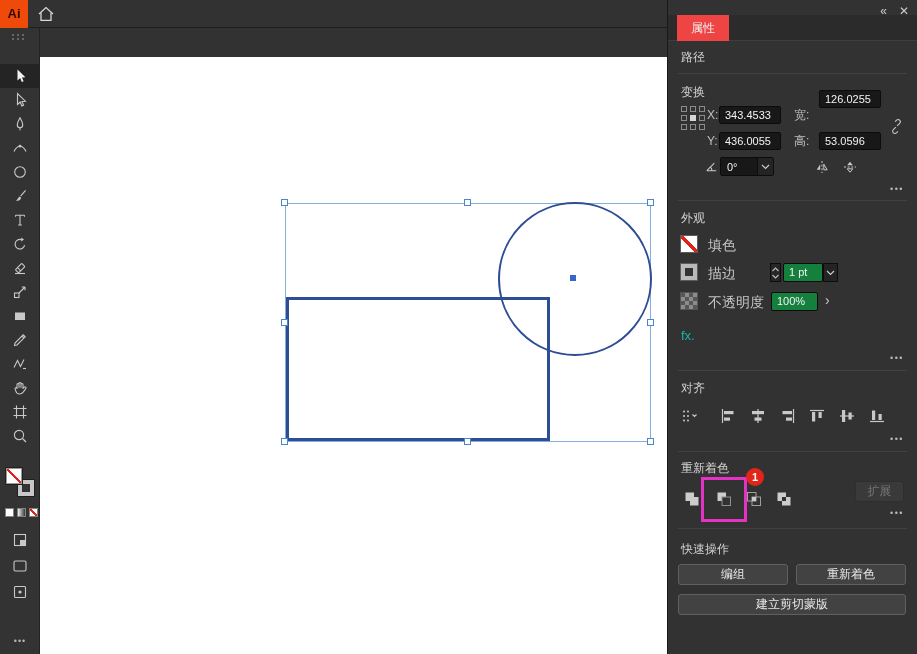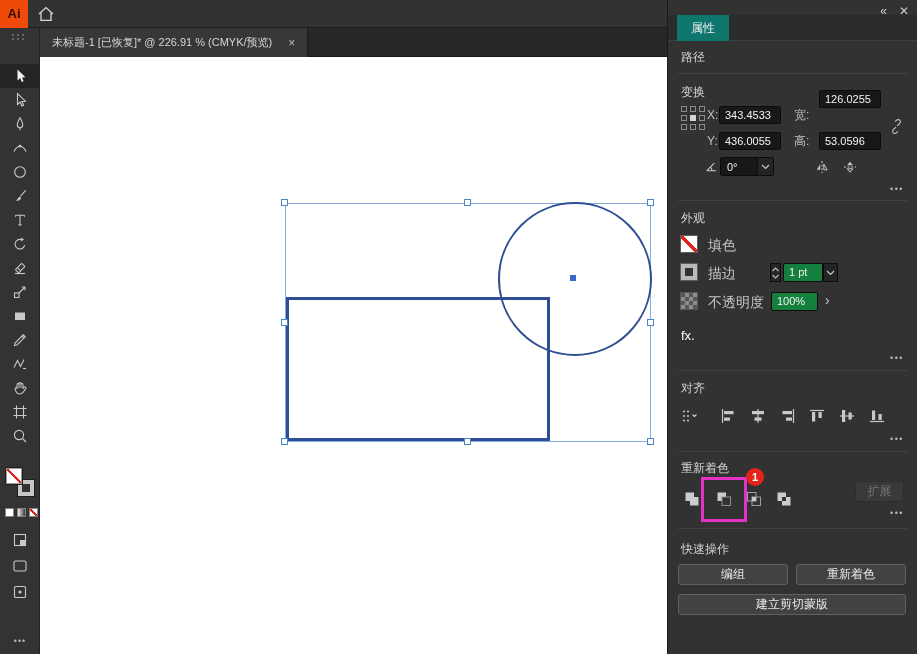--- a/index.html
+++ b/index.html
@@ -43,21 +43,21 @@
   .shape-rect { position:absolute; left:246px; top:240px; width:264px; height:144px; border:3px solid #2d4d94; }
   .shape-circle { position:absolute; left:458px; top:145px; width:154px; height:154px; border:2px solid #2d4d94; border-radius:50%; }
   .h { position:absolute; width:7px; height:7px; background:#ffffff; border:1px solid #4a86c8; z-index:3; }
   .center-pt { position:absolute; left:530px; top:218px; width:6px; height:6px; background:#3a66c8; z-index:3; }
 
   
   .rpanel { position:absolute; left:667px; top:0; width:250px; height:654px; background:#323232; border-left:1px solid #191919; z-index:7; }
   .dock-icons { position:absolute; top:4px; right:8px; display:flex; gap:12px; color:#cdcdcd; }
   .dock-icons span { font-size:12px; line-height:14px; }
   .rtabs { position:absolute; left:0; top:15px; width:250px; height:26px; background:#2b2b2b; border-bottom:1px solid #3e3e3e; }
-  .rtab { position:absolute; left:9px; top:0; height:26px; padding:0 14px; background:#0f766e; color:#f0f0f0; font-size:12px; line-height:26px; }
+  .rtab { position:absolute; left:9px; top:0; height:26px; padding:0 14px; background:#ef4444; color:#f0f0f0; font-size:12px; line-height:26px; }
   .sec-title { position:absolute; left:13px; font-size:12px; color:#d2d2d2; line-height:16px; }
   .divider { position:absolute; left:10px; right:10px; height:1px; background:#424242; }
   .dots { position:absolute; right:13px; color:#b8b8b8; font-size:9px; letter-spacing:1.5px; line-height:10px; }
 
   .locator { position:absolute; left:13px; top:106px; display:grid; grid-template-columns:repeat(3,6px); grid-auto-rows:6px; gap:3px; }
   .locator i { border:1px solid #8b8b8b; background:transparent; }
   .locator i.sel { background:#d6d6d6; border-color:#d6d6d6; }
 
   .tlabel { position:absolute; font-size:12px; color:#bfbfbf; line-height:18px; }
   .tfield { position:absolute; width:62px; height:18px; background:#181818; border:1px solid #0c0c0c; border-radius:2px; color:#f2f2f2; font-size:11px; line-height:16px; padding:0 5px; }
@@ -68,21 +68,21 @@
 
   .swatch { position:absolute; left:13px; width:16px; height:16px; box-shadow:0 0 0 1px #5c5c5c; }
   .sw-fillnone { background:linear-gradient(45deg,#fff 43%,#df241c 43%,#df241c 57%,#fff 57%); }
   .sw-strokering { border:4px solid #b9b9b9; background:#323232; }
   .sw-opacity { background:conic-gradient(#9c9c9c 25%,#5e5e5e 0 50%,#9c9c9c 0 75%,#5e5e5e 0); background-size:8px 8px; opacity:.85; }
   .plabel { position:absolute; left:40px; font-size:14px; color:#c4c4c4; line-height:16px; }
   .sfield { position:absolute; height:19px; background:#15803d; border:1px solid #0c0c0c; border-radius:2px; color:#f2f2f2; font-size:11px; line-height:17px; padding:0 5px; }
   .stepper { position:absolute; left:102px; top:263px; width:11px; height:19px; background:#262626; border:1px solid #0c0c0c; display:flex; align-items:center; justify-content:center; }
   .ddbox { position:absolute; width:15px; height:19px; background:#242424; border:1px solid #0c0c0c; display:flex; align-items:center; justify-content:center; }
   .opacity-expand { position:absolute; left:157px; top:291px; color:#c9c9c9; font-size:14px; line-height:19px; }
-  .fx { position:absolute; left:13px; top:328px; color:#ffffff; font-size:13px; }
+  .fx { position:absolute; left:13px; top:328px; color:#14b8a6; font-size:13px; }
 
   .aicon { position:absolute; top:407px; width:18px; height:18px; display:flex; align-items:center; justify-content:center; }
   .pficon { position:absolute; top:490px; width:18px; height:18px; display:flex; align-items:center; justify-content:center; }
   .hl-box { position:absolute; left:33px; top:477px; width:46px; height:45px; border:3px solid #e332c4; z-index:3; }
   .badge { position:absolute; left:78px; top:468px; width:18px; height:18px; border-radius:50%; background:#e1251b; color:#fff; font-size:11px; font-weight:bold; display:flex; align-items:center; justify-content:center; z-index:4; }
   .btn { position:absolute; height:21px; background:#424242; border:1px solid #606060; border-radius:3px; color:#e8e8e8; font-size:12px; display:flex; align-items:center; justify-content:center; }
   .btn.disabled { background:#3a3a3a; border-color:#2e2e2e; color:#757575; }
 </style>
 </head>
 <body>
@@ -222,26 +222,20 @@
     </div>
     <div class="tbi" style="top:556px;">
       <svg width="16" height="16" viewBox="0 0 16 16">
           <rect x="2.5" y="2.5" width="11" height="11" rx="1" fill="none" stroke="#c9c9c9" stroke-width="1.1"></rect>
           <circle cx="8" cy="8" r="1.6" fill="#c9c9c9"></circle>
         </svg>
     </div>
     <div class="toolbar-more">•••</div>
   </div>
 
-  <div class="tabstrip">
-    <div class="doc-tab">
-      <span>未标题-1 [已恢复]* @ 226.91 % (CMYK/预览)</span>
-      <span class="close">×</span>
-    </div>
-  </div>
 
   <div class="canvas">
     <div class="bbox"></div>
     <div class="shape-circle"></div>
     <div class="shape-rect"></div>
     <div class="center-pt"></div>
     <div class="h" style="left:241px;top:142px;"></div>
     <div class="h" style="left:424px;top:142px;"></div>
     <div class="h" style="left:607px;top:142px;"></div>
     <div class="h" style="left:241px;top:262px;"></div>

